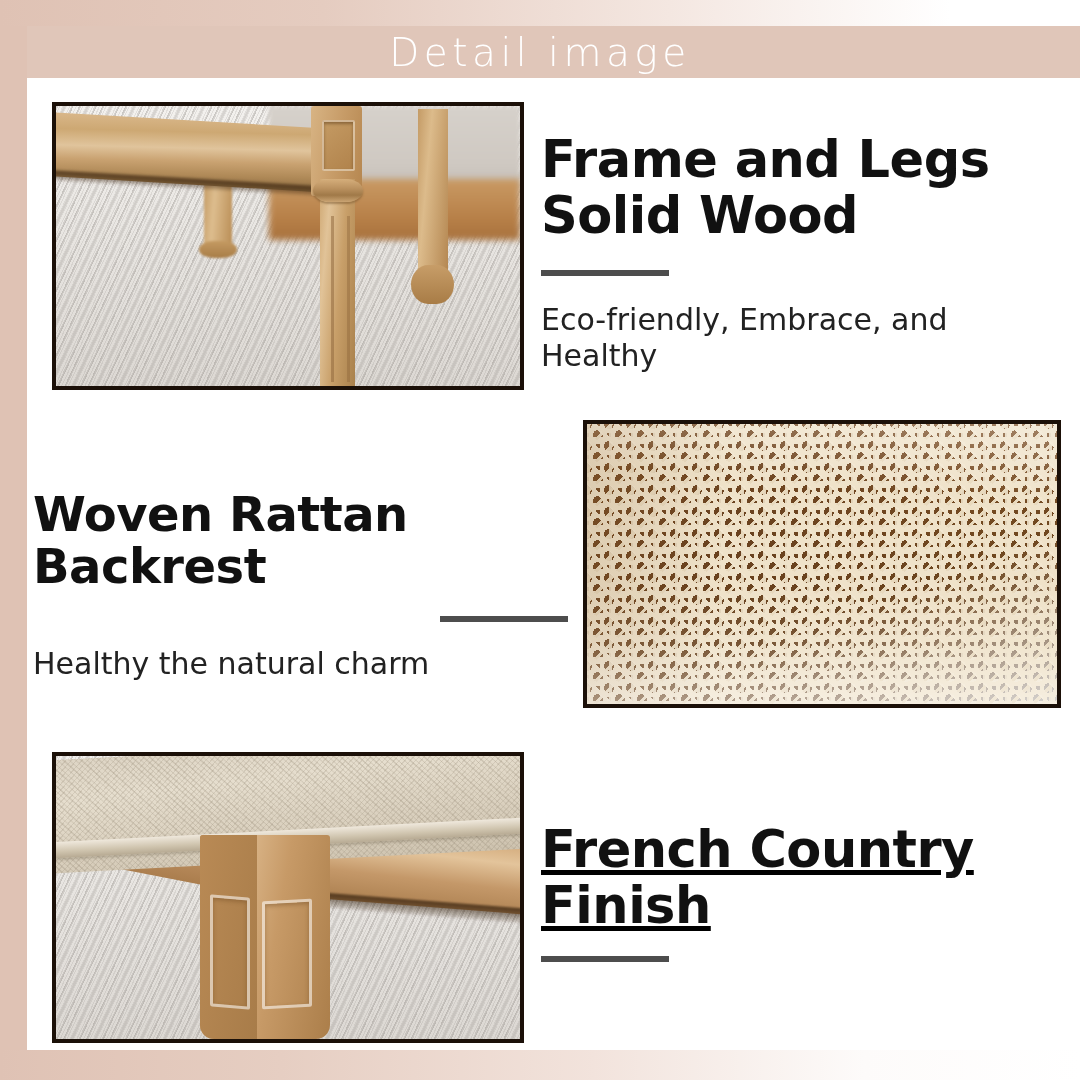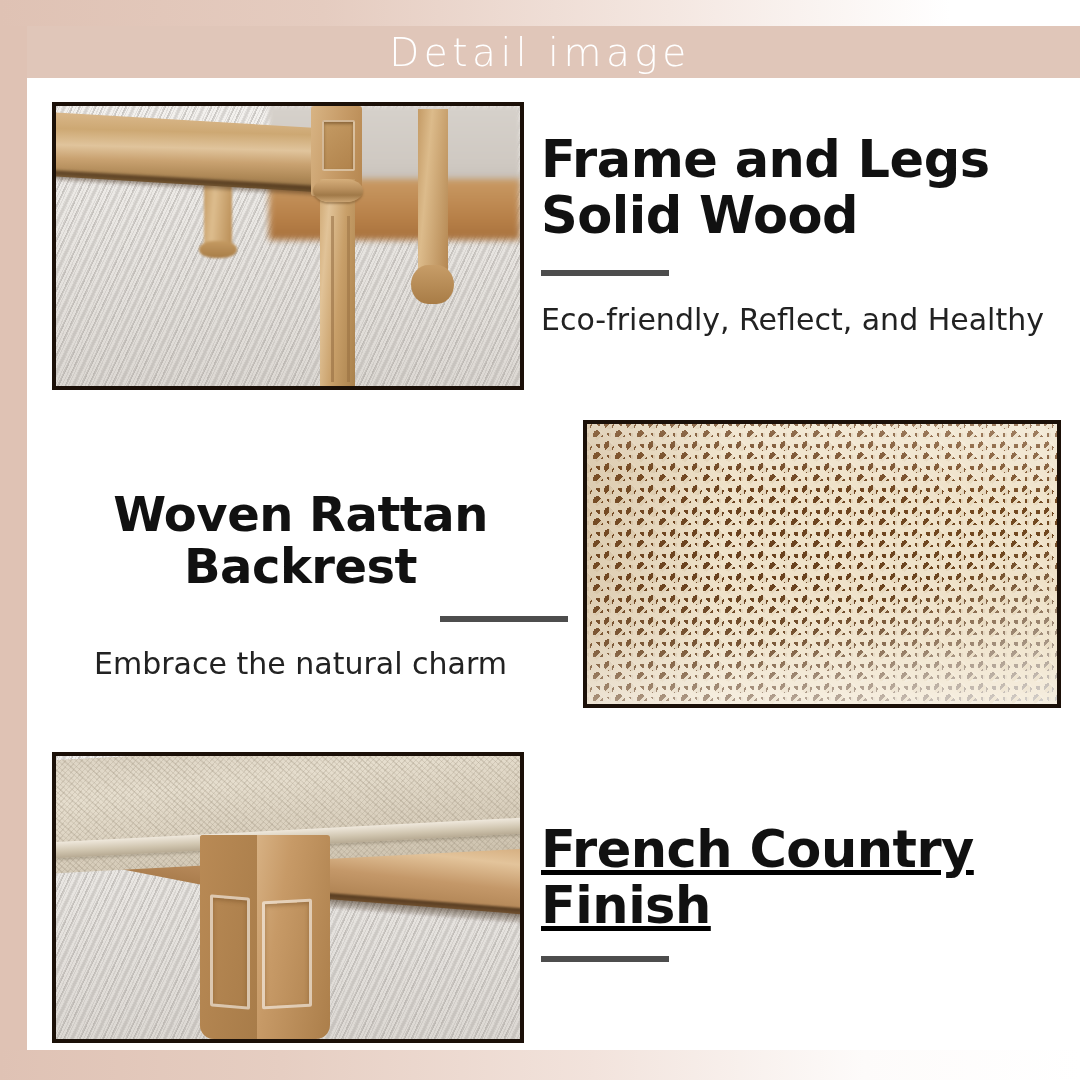--- a/index.html
+++ b/index.html
@@ -218,21 +218,21 @@
   .heading.h-sm{font-size:48px;line-height:52px;}
   .rule{height:6px;background:#4d4d4d;margin:0;}
   .sub{
     font-family:"DejaVu Sans", sans-serif;
     font-weight:normal;color:#222222;font-size:30px;line-height:36px;
   }
 
   .t1{left:541px;top:132px;width:520px;text-align:left;}
   .t1 .rule{width:128px;margin-top:26px;margin-bottom:26px;}
 
-  .t2{left:33px;top:488px;width:535px;text-align:center;}
+  .t2{left:33px;top:488px;width:535px;text-align:left;}
   .t2 .rule{width:128px;margin-top:24px;margin-bottom:24px;margin-left:auto;}
 
   .t3{left:541px;top:822px;width:520px;text-align:left;text-decoration:underline;}
   .t3 .rule{width:128px;margin-top:22px;margin-bottom:24px;}
 </style>
 </head>
 <body>
 
 <div class="page">
 
@@ -252,27 +252,27 @@
       <div class="apron"></div>
       <div class="block"></div>
       <div class="leg-front"></div>
     </div>
   </div>
 
   <div class="block-text t1">
     <div class="heading">Frame and Legs</div>
     <div class="heading">Solid Wood</div>
     <div class="rule"></div>
-    <div class="sub">Eco-friendly, Reflect, and Healthy</div>
+    <div class="sub">Eco-friendly, Embrace, and Healthy</div>
   </div>
 
   <div class="block-text t2">
     <div class="heading h-sm">Woven Rattan Backrest</div>
     <div class="rule"></div>
-    <div class="sub">Embrace the natural charm</div>
+    <div class="sub">Healthy the natural charm</div>
   </div>
 
   <div class="photo photo-2">
     <div class="ph-inner">
       <div class="cane-base"></div>
       <div class="cane"></div>
       <div class="cane-shade"></div>
     </div>
   </div>
 

